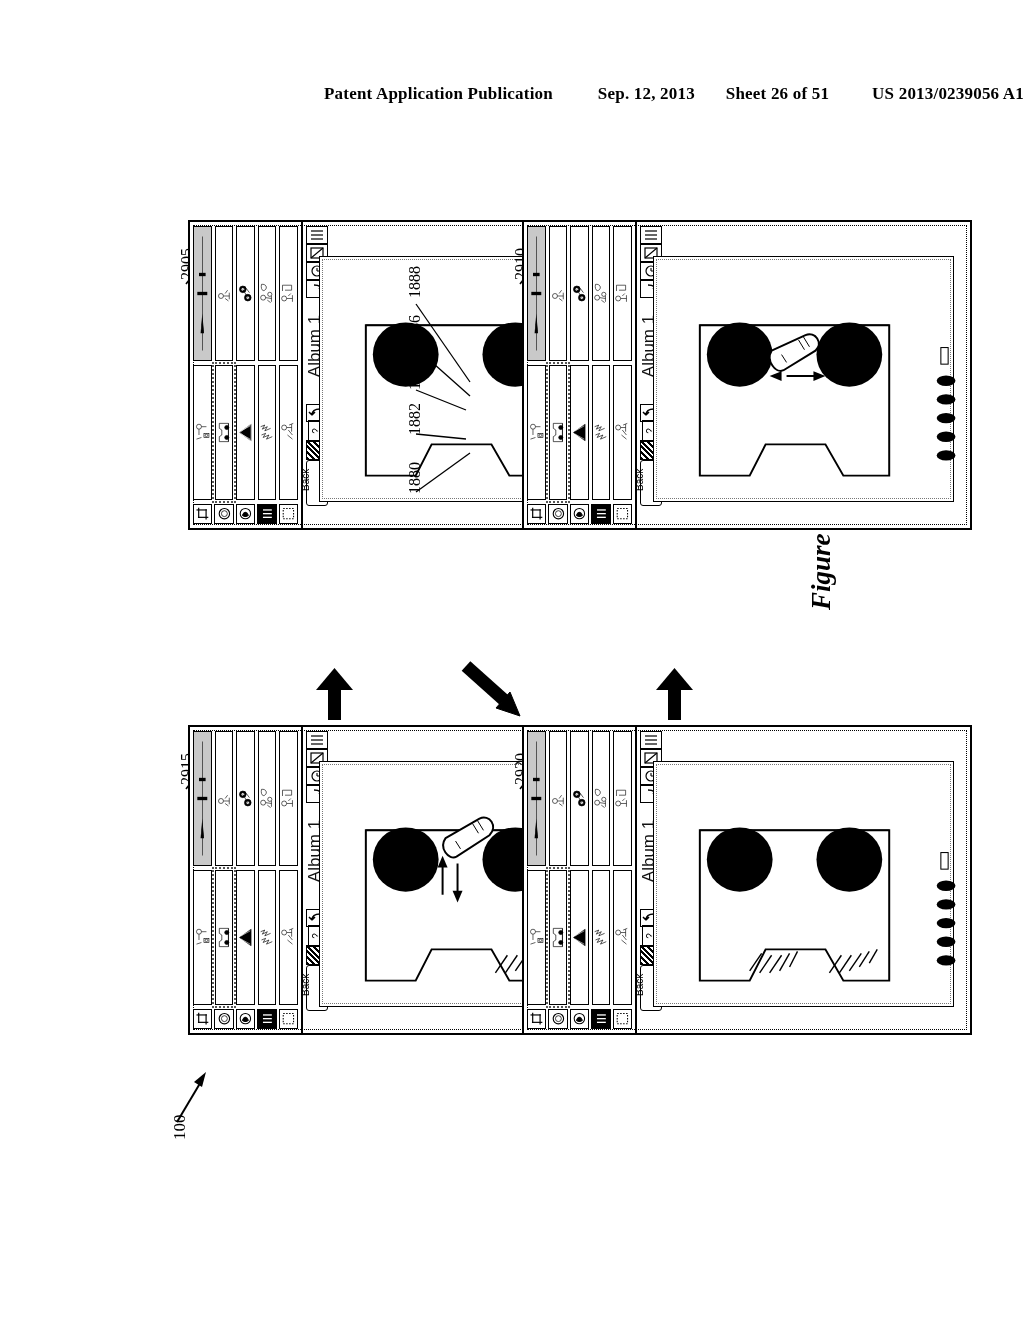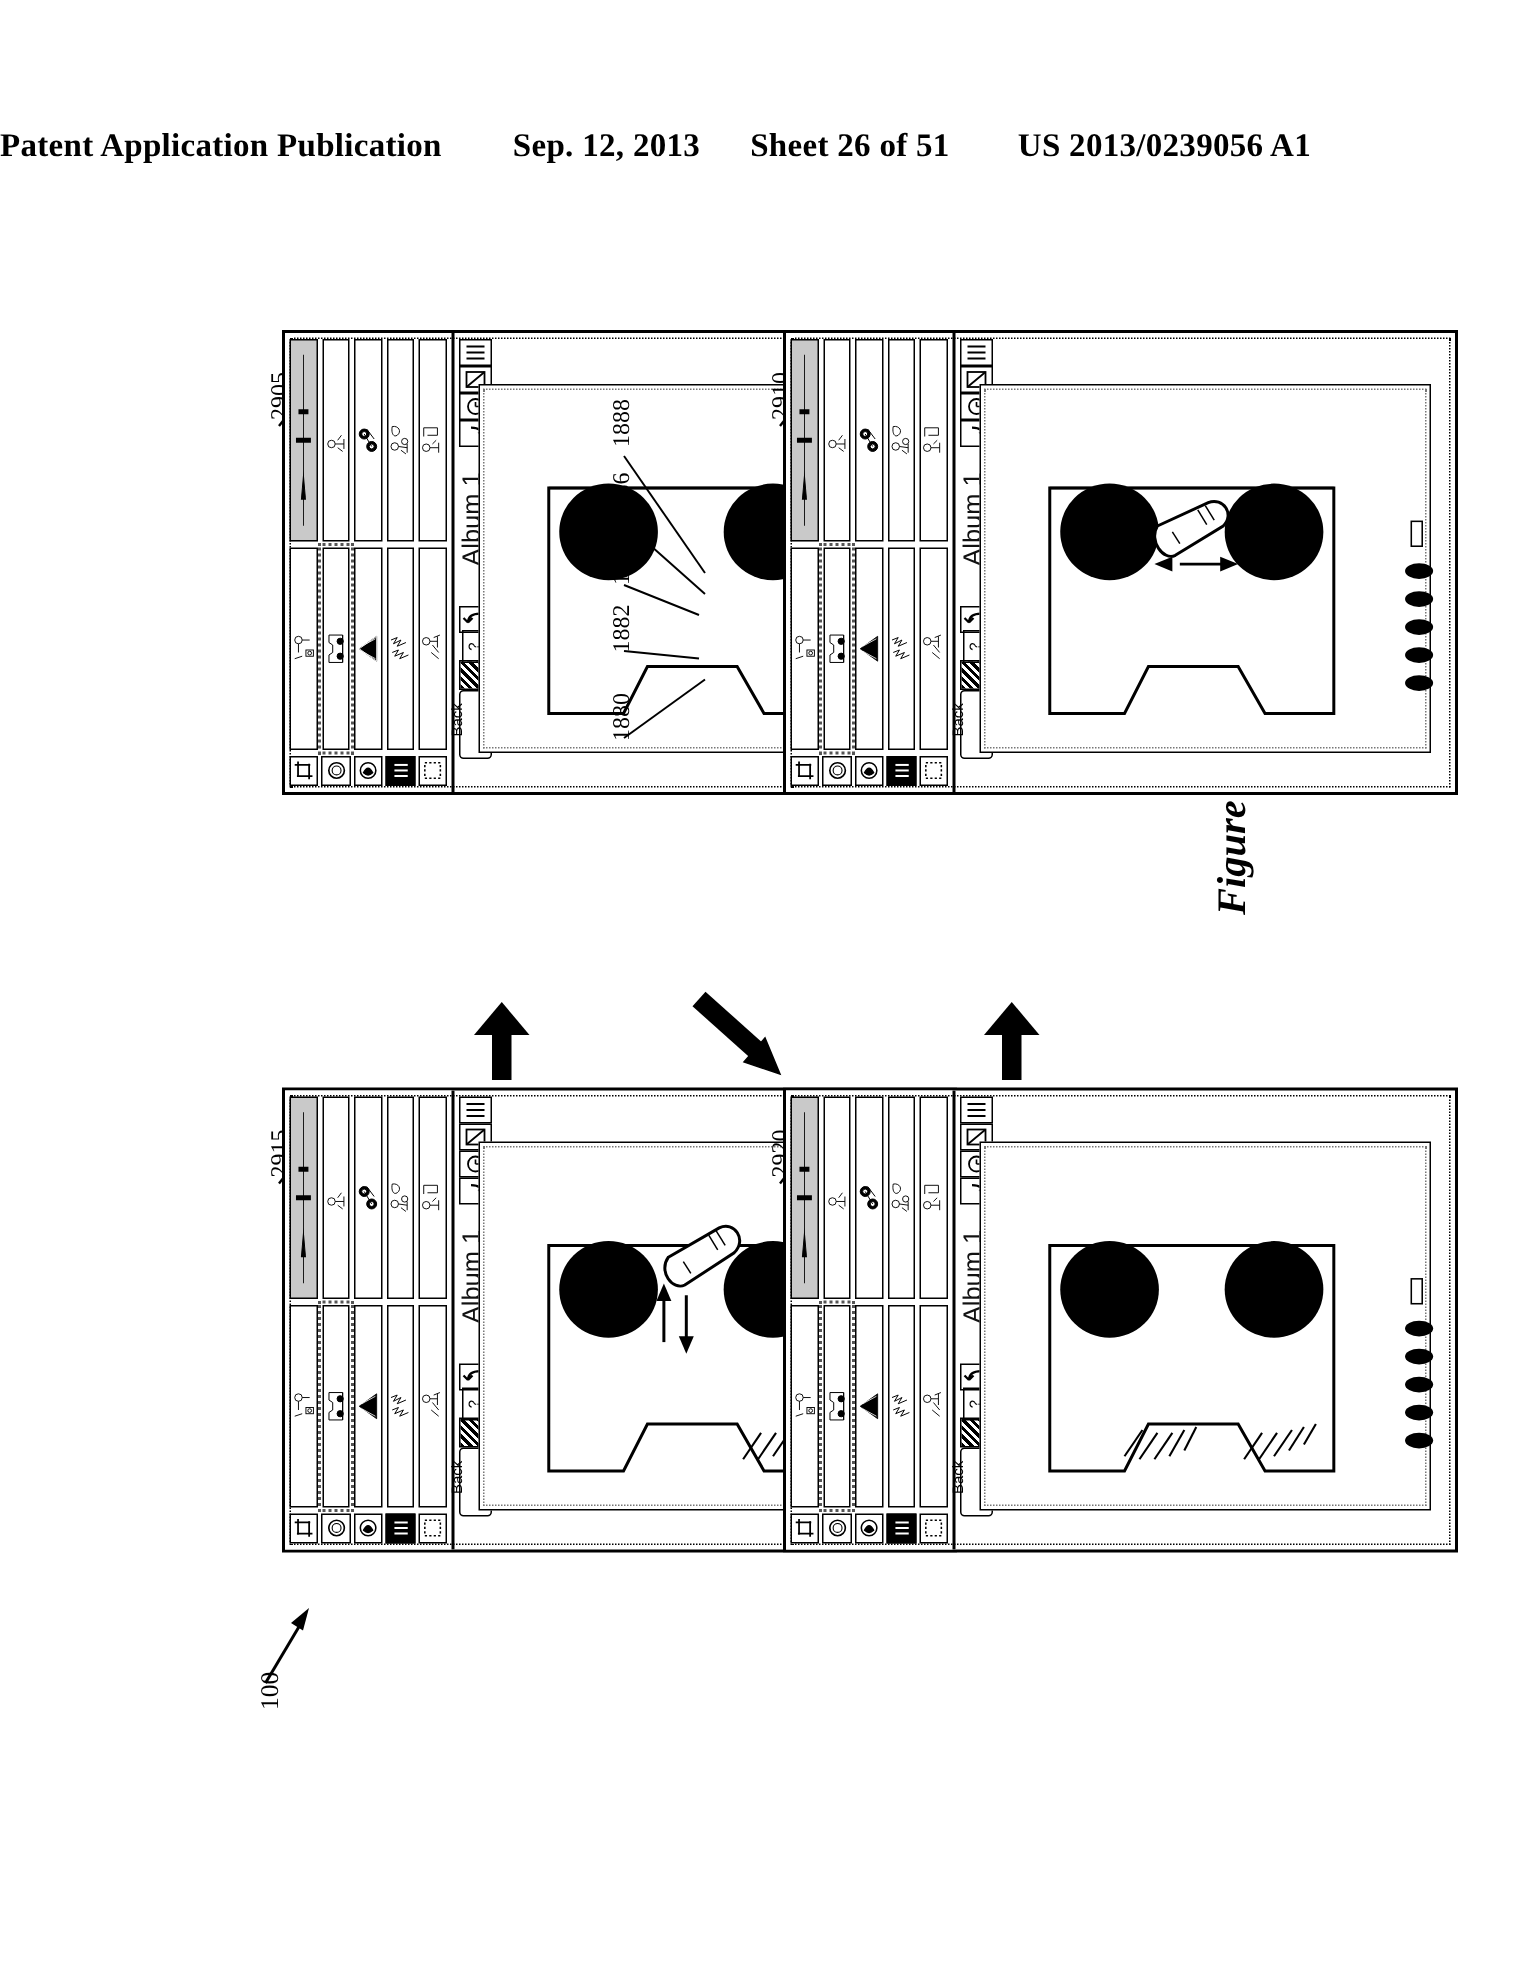--- a/index.html
+++ b/index.html
@@ -1,20 +1,20 @@
 <!DOCTYPE html>
 <html><head>
 <meta charset="utf-8">
 <style>
   html,body{margin:0;padding:0;}
   body{width:1024px;height:1320px;background:#fff;font-family:"Liberation Serif",serif;position:relative;overflow:hidden;}
 
   
-  .pubhdr{position:absolute;top:84px;left:0;width:1024px;text-align:left;
-          font-family:"Liberation Serif",serif;font-weight:bold;font-size:22px;letter-spacing:.2px;color:#000;}
+  .pubhdr{position:absolute;top:84px;left:0;width:1024px;text-align:right;
+          font-family:"Liberation Serif",serif;font-weight:bold;font-size:17px;letter-spacing:.2px;color:#000;}
   .pubhdr span{display:inline-block;vertical-align:baseline;}
   .h-gap1{width:36px;}
   .h-gap2{width:22px;}
   .h-gap3{width:34px;}
 
   
   .figcap{position:absolute;left:806px;top:610px;width:140px;
           font-family:"Liberation Serif",serif;font-style:italic;font-weight:bold;font-size:27px;
           transform:rotate(-90deg);transform-origin:left top;white-space:nowrap;}
 

